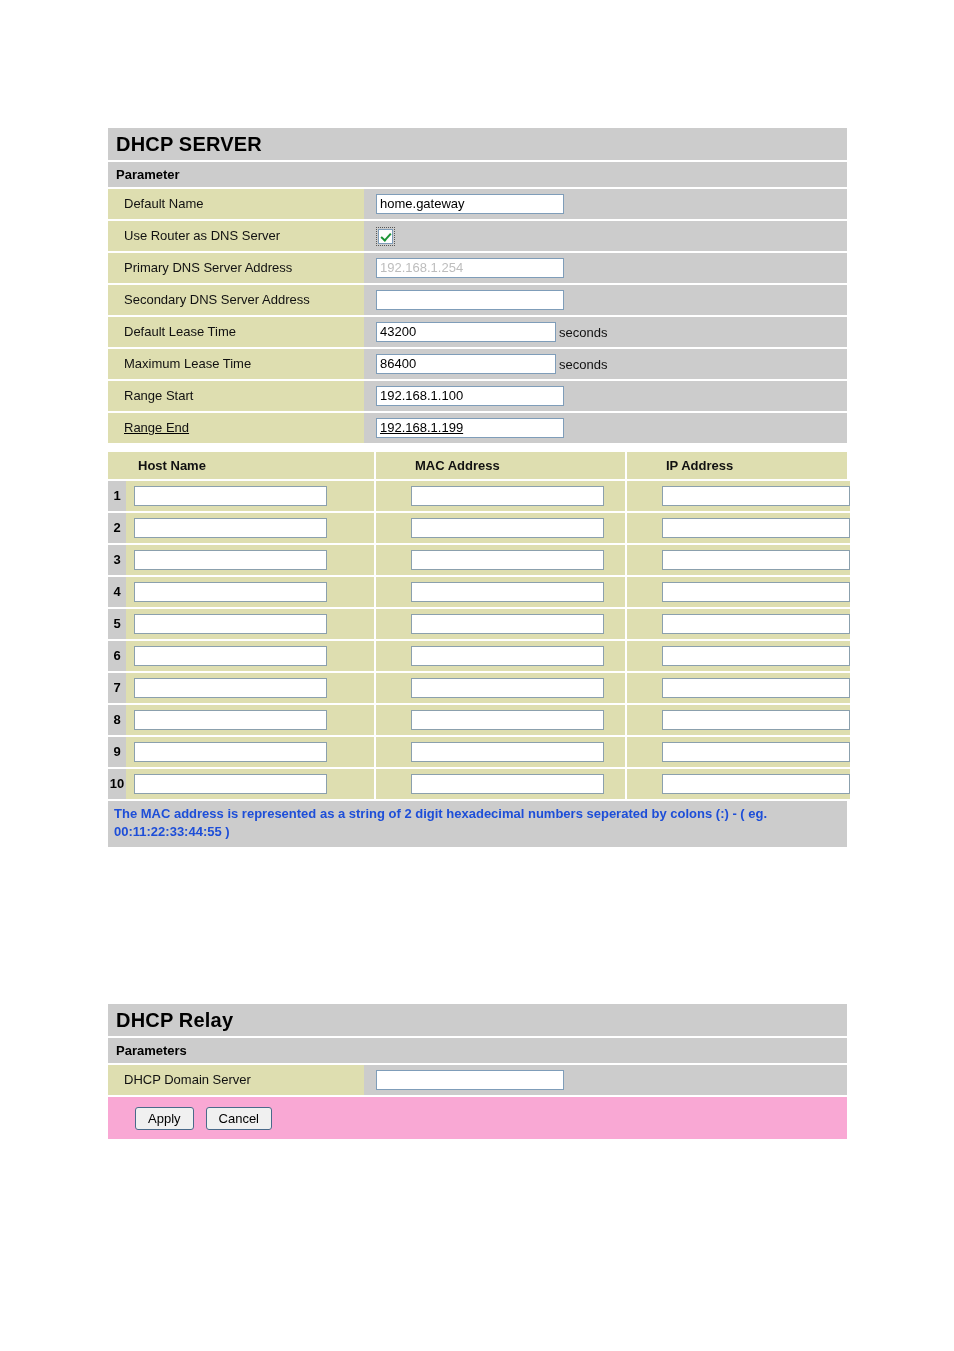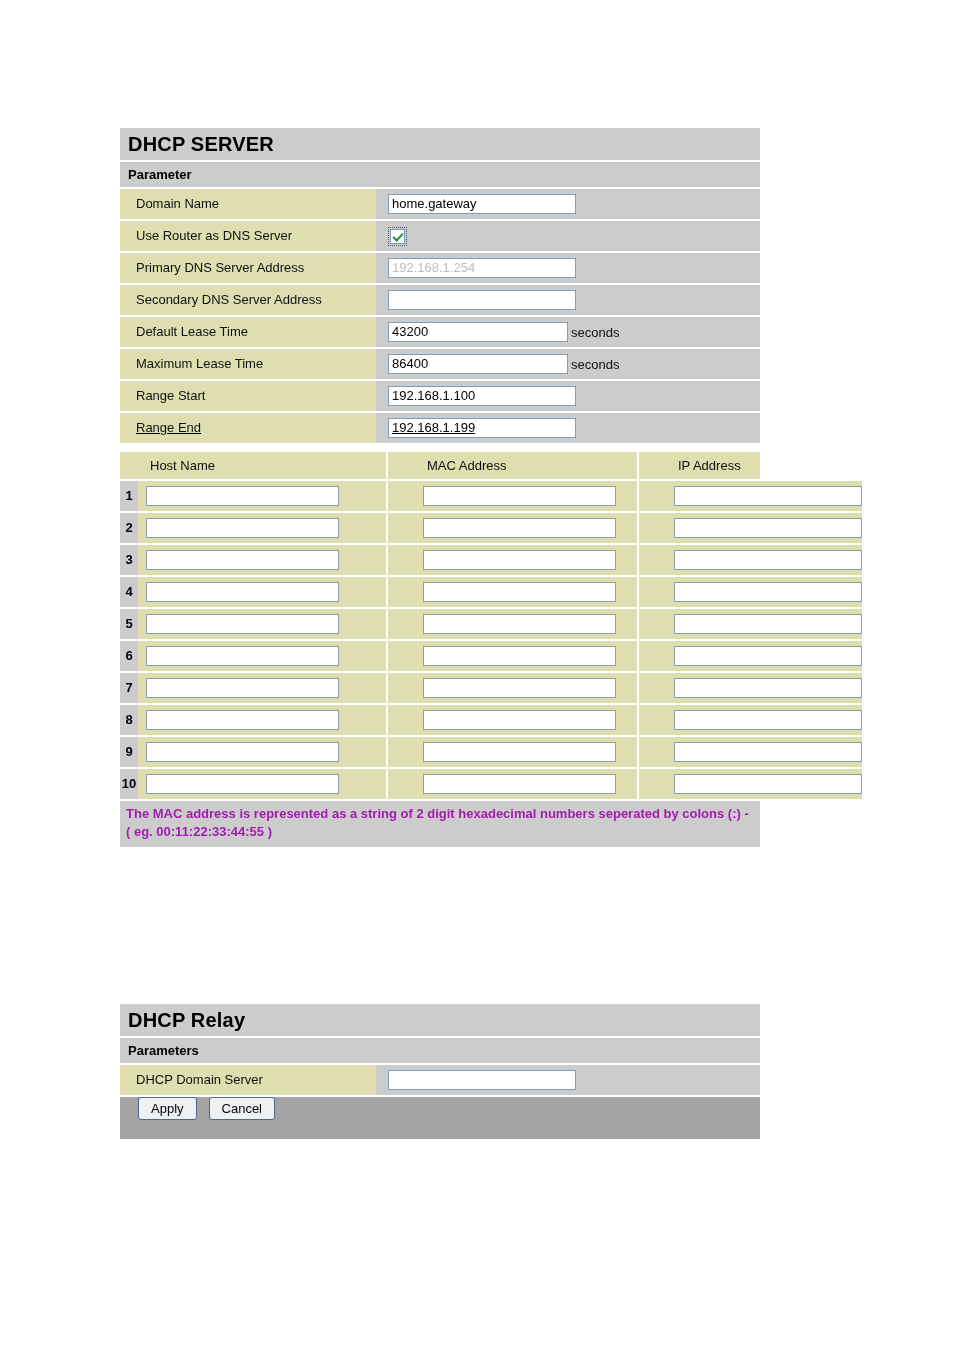--- a/index.html
+++ b/index.html
@@ -17,22 +17,22 @@
   }
 
   .page {
     position: relative;
     width: 954px;
     height: 1351px;
   }
 
   .panel {
     position: absolute;
-    left: 120px;
-    width: 640px;
+    left: 108px;
+    width: 739px;
     border-radius: 26px;
   }
 
   
   .title-bar {
     background: #cccccc;
     height: 32px;
     line-height: 32px;
     padding: 0 0 0 8px;
     font-size: 20px;
@@ -193,20 +193,21 @@
   }
   .map-head .c-host,
   .map-head .c-mac,
   .map-head .c-ip {
     font-size: 13px;
     color: #111;
     padding-left: 12px;
     line-height: 27px;
     display: block;
     white-space: nowrap;
+    font-weight: bold;
   }
   .map-head .c-gap { border-left: 2px solid #ffffff; }
 
   input.cellinput {
     font-family: "Liberation Sans", sans-serif;
     font-size: 13px;
     height: 20px;
     box-sizing: border-box;
     border: 1px solid #8ba0ad;
     background: #ffffff;
@@ -216,30 +217,30 @@
   input.cellinput.host { width: 193px; }
   input.cellinput.mac  { width: 193px; }
   input.cellinput.ip   { width: 188px; }
 
   .note {
     background: #cccccc;
     font-size: 13px;
     font-weight: bold;
     line-height: 18px;
     padding: 4px 6px 6px 6px;
-    color: #a21caf;
+    color: #1d4ed8;
   }
 
   
   .btnbar {
-    background: #a3a3a3;
+    background: #f9a8d4;
     height: 42px;
     display: flex;
-    align-items: flex-start;
-    padding-left: 18px;
+    align-items: center;
+    padding-left: 27px;
   }
   button.btn {
     font-family: "Liberation Sans", sans-serif;
     font-size: 13px;
     color: #000;
     background: #f0f0f0;
     border: 1px solid #4a6a8a;
     border-radius: 3px;
     padding: 3px 12px;
     margin-right: 12px;
@@ -250,21 +251,21 @@
 <body>
 
 <div class="page">
 
   <div class="panel" style="top:128px;">
 
     <div class="title-bar">DHCP SERVER</div>
     <div class="subtitle-bar">Parameter</div>
 
     <div class="prow">
-      <div class="lbl">Domain Name</div>
+      <div class="lbl">Default Name</div>
       <div class="fld">
         <input class="txt wide" type="text" value="home.gateway" style="">
       </div>
     </div>
 
     <div class="prow">
       <div class="lbl">Use Router as DNS Server</div>
       <div class="fld">
         <span class="cbwrap">
           <span class="cbox checked"></span>

